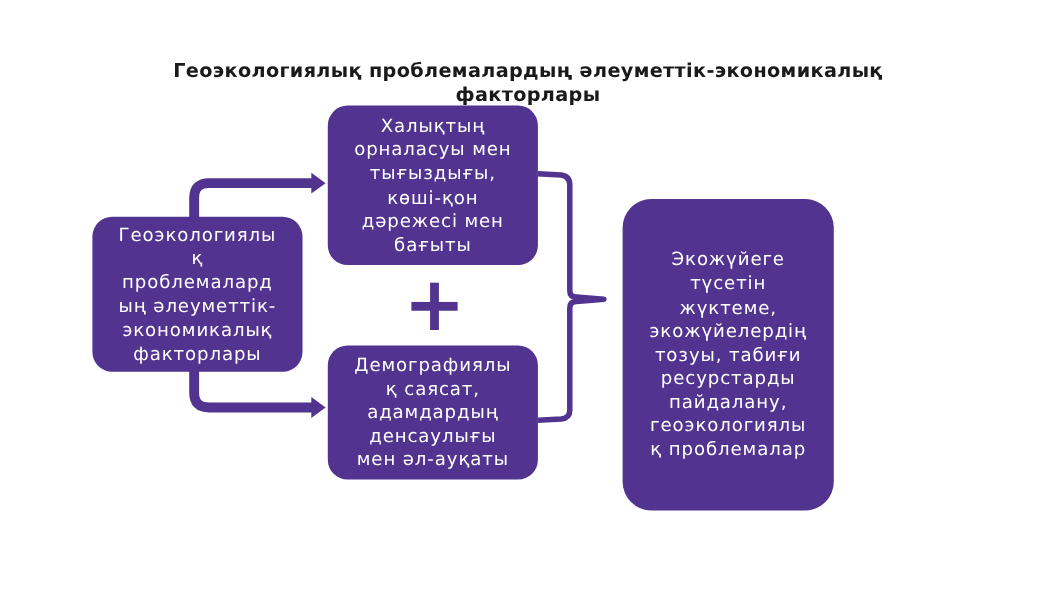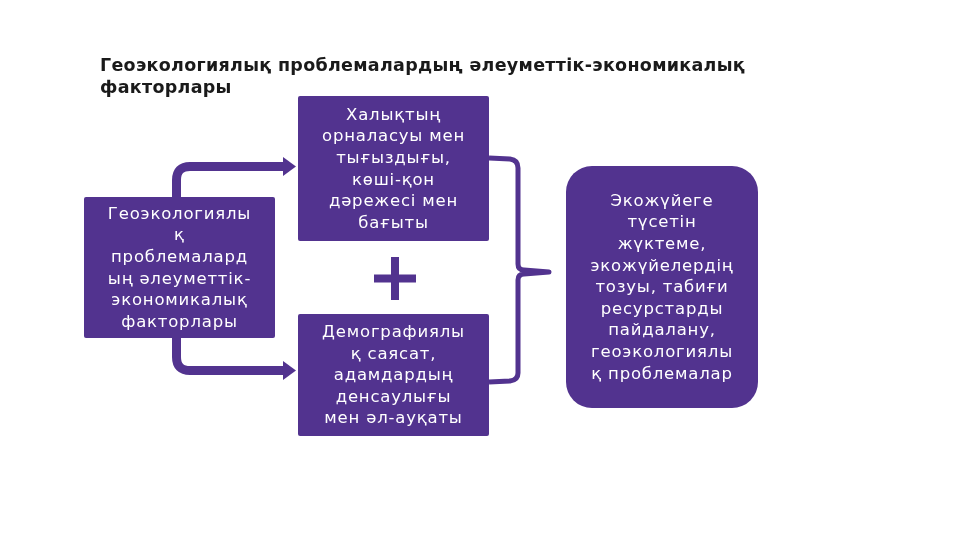--- a/index.html
+++ b/index.html
@@ -12,54 +12,54 @@
       height: 540px;
       position: relative;
       overflow: hidden;
       font-family: "DejaVu Sans", sans-serif;
     }
     .title {
       position: absolute;
       left: 100px;
       top: 54px;
       width: 760px;
-      text-align: left;
+      text-align: center;
       font-family: "DejaVu Sans", sans-serif;
       font-weight: bold;
       font-size: 17.5px;
       line-height: 22px;
       color: #1a1a1a;
       letter-spacing: 0.3px;
       z-index: 1;
     }
     .box {
       position: absolute;
       background: #52338f;
       color: #ffffff;
-      border-radius: 2px;
+      border-radius: 18px;
       display: flex;
       align-items: center;
       justify-content: center;
       text-align: center;
       font-family: "DejaVu Sans", sans-serif;
       font-size: 16.5px;
       line-height: 21.6px;
       letter-spacing: 0.8px;
       box-sizing: border-box;
       padding: 0 6px;
       z-index: 2;
     }
     .box span {
       display: block;
       white-space: pre-line;
     }
     #box-left   { left: 84px;  top: 197px; width: 191px; height: 141px; }
     #box-top    { left: 298px; top: 96px;  width: 191px; height: 145px; }
     #box-bottom { left: 298px; top: 314px; width: 191px; height: 122px; }
-    #box-right  { left: 566px; top: 166px; width: 192px; height: 242px; border-radius: 26px; }
+    #box-right  { left: 566px; top: 181px; width: 192px; height: 283px; border-radius: 26px; }
 
     .connectors {
       position: absolute;
       left: 0;
       top: 0;
       width: 960px;
       height: 540px;
       z-index: 1;
     }
   </style>

